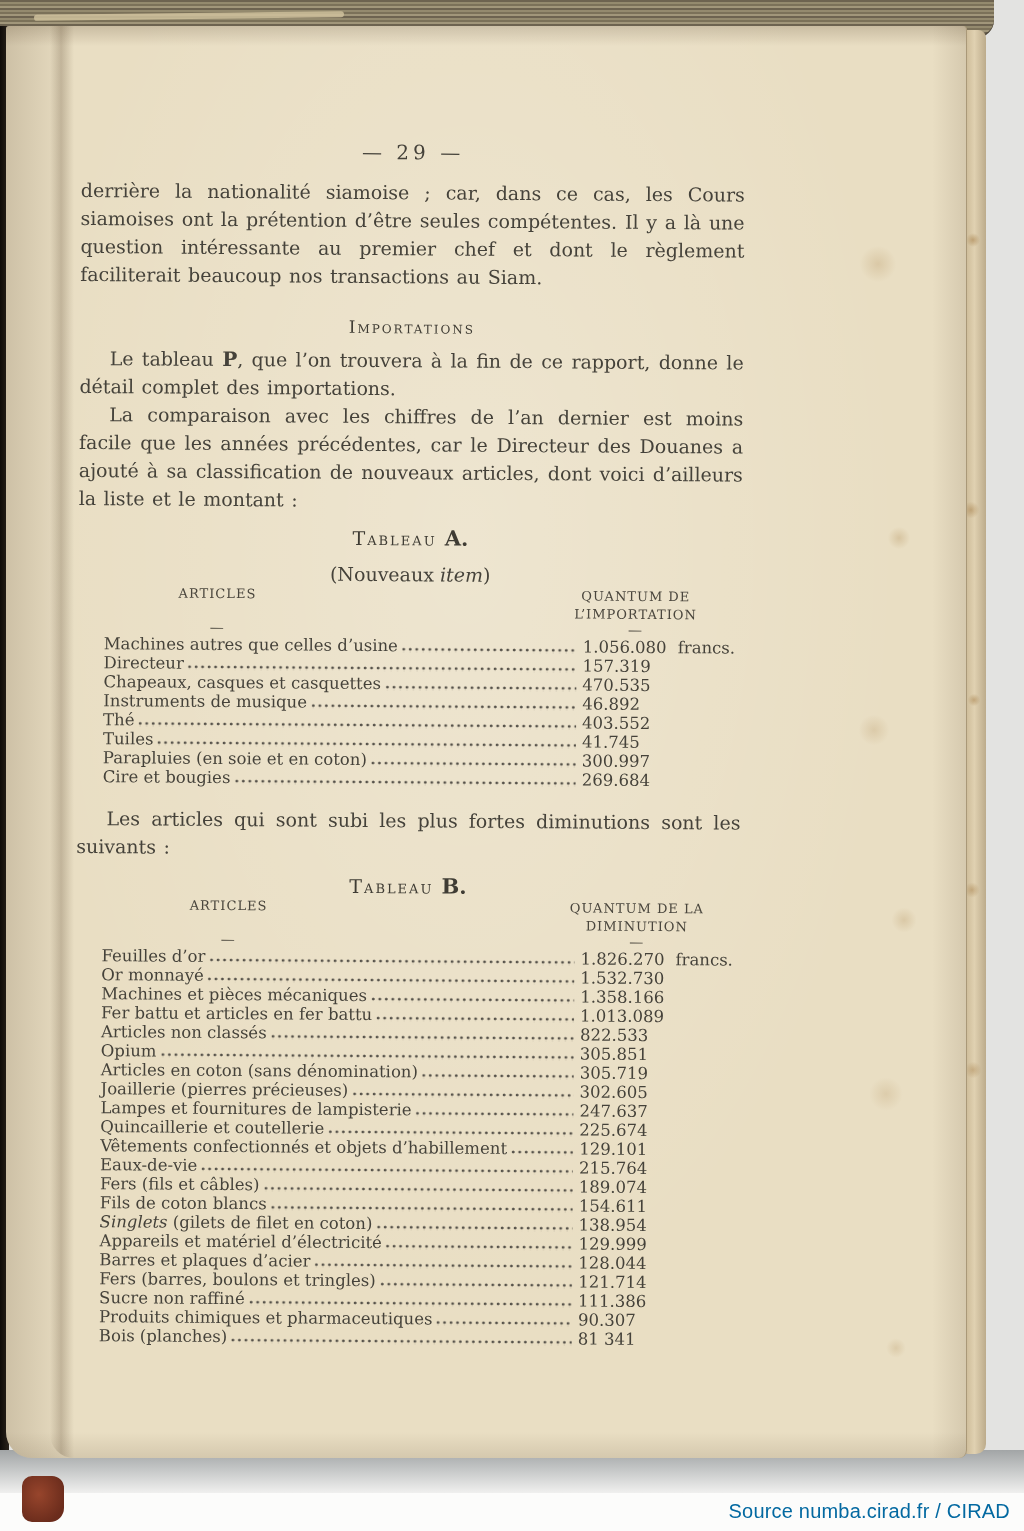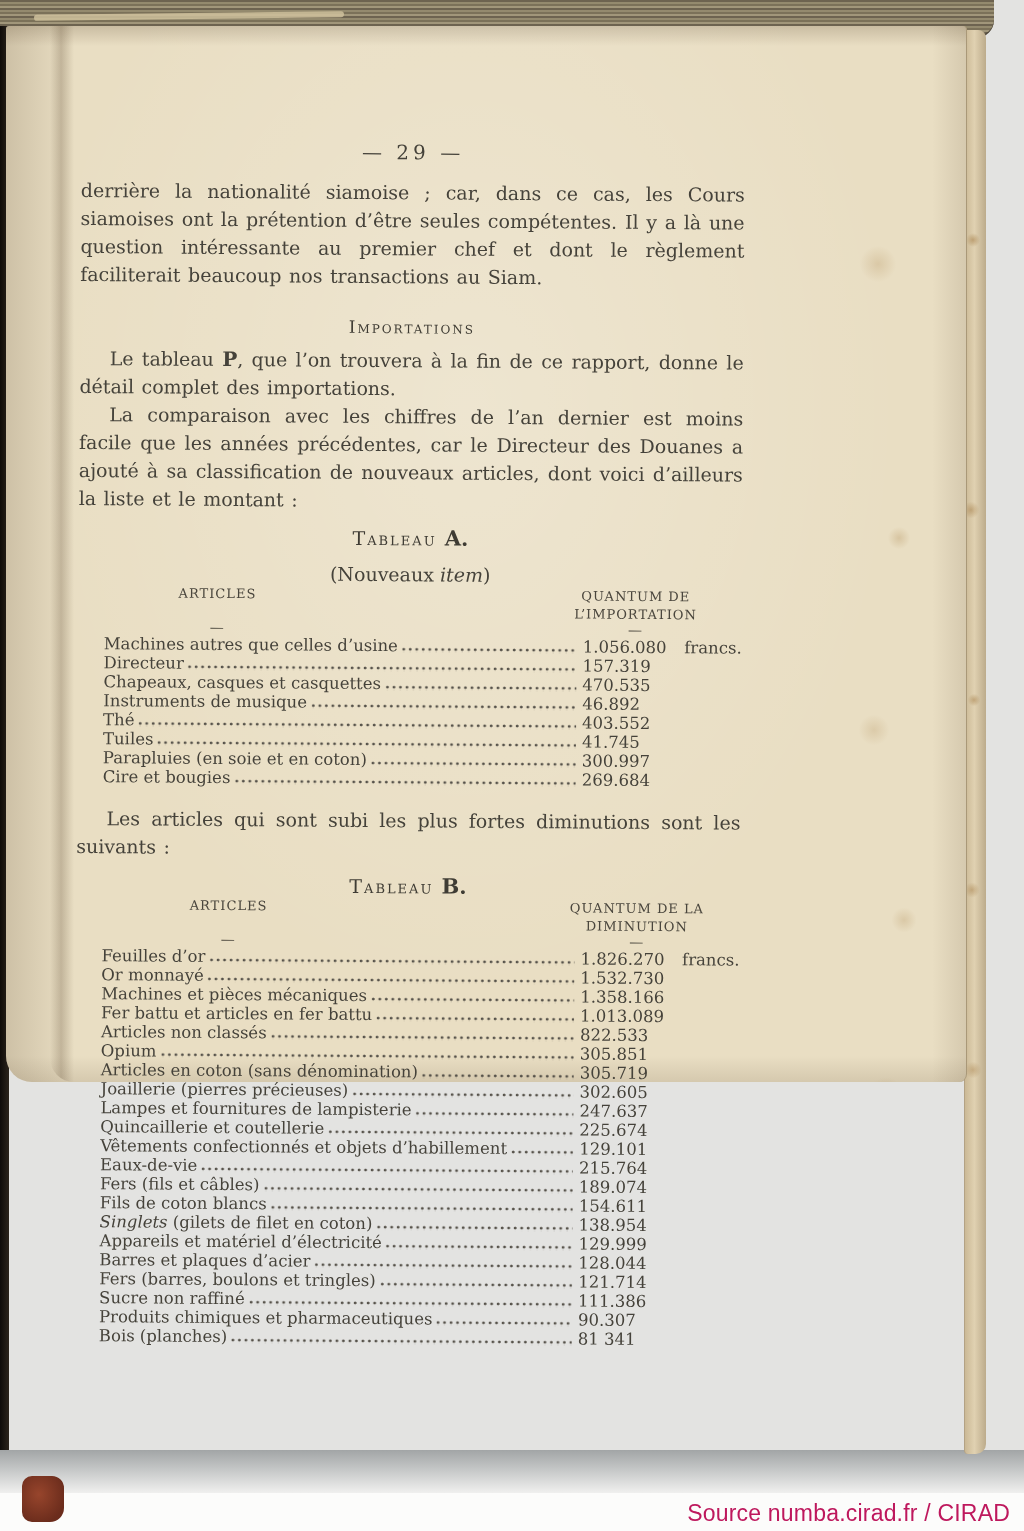--- a/index.html
+++ b/index.html
@@ -30,21 +30,21 @@
     background:linear-gradient(to right,#0e0b09,#2b241c);
     border-radius:0 0 4px 4px;
   }
   .spine-red{
     position:absolute;left:22px;top:1476px;width:42px;height:46px;
     background:radial-gradient(ellipse at 40% 40%,#97452c,#6b2c1c 75%);
     border-radius:10px 12px 14px 10px;
     z-index:6;
   }
   .page{
-    position:absolute;left:6px;top:26px;width:960px;height:1056px;
+    position:absolute;left:6px;top:26px;width:960px;height:1432px;
     background:
       radial-gradient(ellipse at 48% 36%, rgba(255,255,255,0.22), rgba(255,255,255,0) 62%),
       linear-gradient(to right, rgba(95,75,50,0.20), rgba(95,75,50,0) 64px),
       linear-gradient(to left, rgba(95,75,50,0.14), rgba(95,75,50,0) 34px),
       linear-gradient(to bottom, rgba(90,70,45,0.22), rgba(90,70,45,0) 20px),
       linear-gradient(to top, rgba(90,70,45,0.14), rgba(90,70,45,0) 26px),
       #e9dec3;
     border-right:1px solid #a99878;
     border-radius:3px 4px 8px 26px;
     z-index:3;
@@ -81,21 +81,21 @@
   .shadow-band{
     position:absolute;left:0;top:1450px;width:1024px;height:46px;z-index:1;
     background:linear-gradient(to bottom,#a2a5a6,#c7c9c9 45%,#e9e9e8 85%,#f5f5f4);
   }
   .white-bar{
     position:absolute;left:0;top:1493px;width:1024px;height:38px;background:#fcfcfb;z-index:5;
   }
   .attribution{
     position:absolute;right:14px;top:7px;
     font-family:"Liberation Sans","DejaVu Sans",sans-serif;
-    font-size:23px;color:#be185d;letter-spacing:.2px;
+    font-size:20px;color:#0369a1;letter-spacing:.2px;
   }
 
   
   .content{
     position:absolute;left:76px;top:0;width:664px;
     color:#45423a;
     transform:rotate(0.4deg);transform-origin:0 0;
   }
   .pageno{margin-top:112px;text-align:center;font-size:20px;line-height:24px;letter-spacing:4px;}
   p.body{
@@ -124,21 +124,21 @@
   .dashrow{font-size:14px;line-height:12px;}
   .rows{margin-top:2px;}
   .trow{display:flex;align-items:baseline;font-size:16.5px;line-height:19px;padding-left:26px;}
   .trow .art{white-space:nowrap;}
   .trow .lead{
     flex:1;height:13px;align-self:flex-end;margin:0 6px 3px 4px;
     background-image:radial-gradient(circle at 2px 2px, #56524a 1.15px, rgba(0,0,0,0) 1.7px);
     background-size:6.5px 5px;background-repeat:repeat-x;background-position:left bottom;
   }
   .trow .amt{width:88px;text-align:left;white-space:nowrap;}
-  .trow .suf{width:64px;padding-left:7px;white-space:nowrap;text-align:right;}
+  .trow .suf{width:64px;padding-left:7px;white-space:nowrap;}
   .tbl-b .thead .h1{width:46%;}
   .tbl-b .thead .h2{width:31%;}
 </style>
 </head>
 <body>
 
 <div class="scene">
 
   <div class="stack-top"></div>
   <div class="spine-black"></div>

